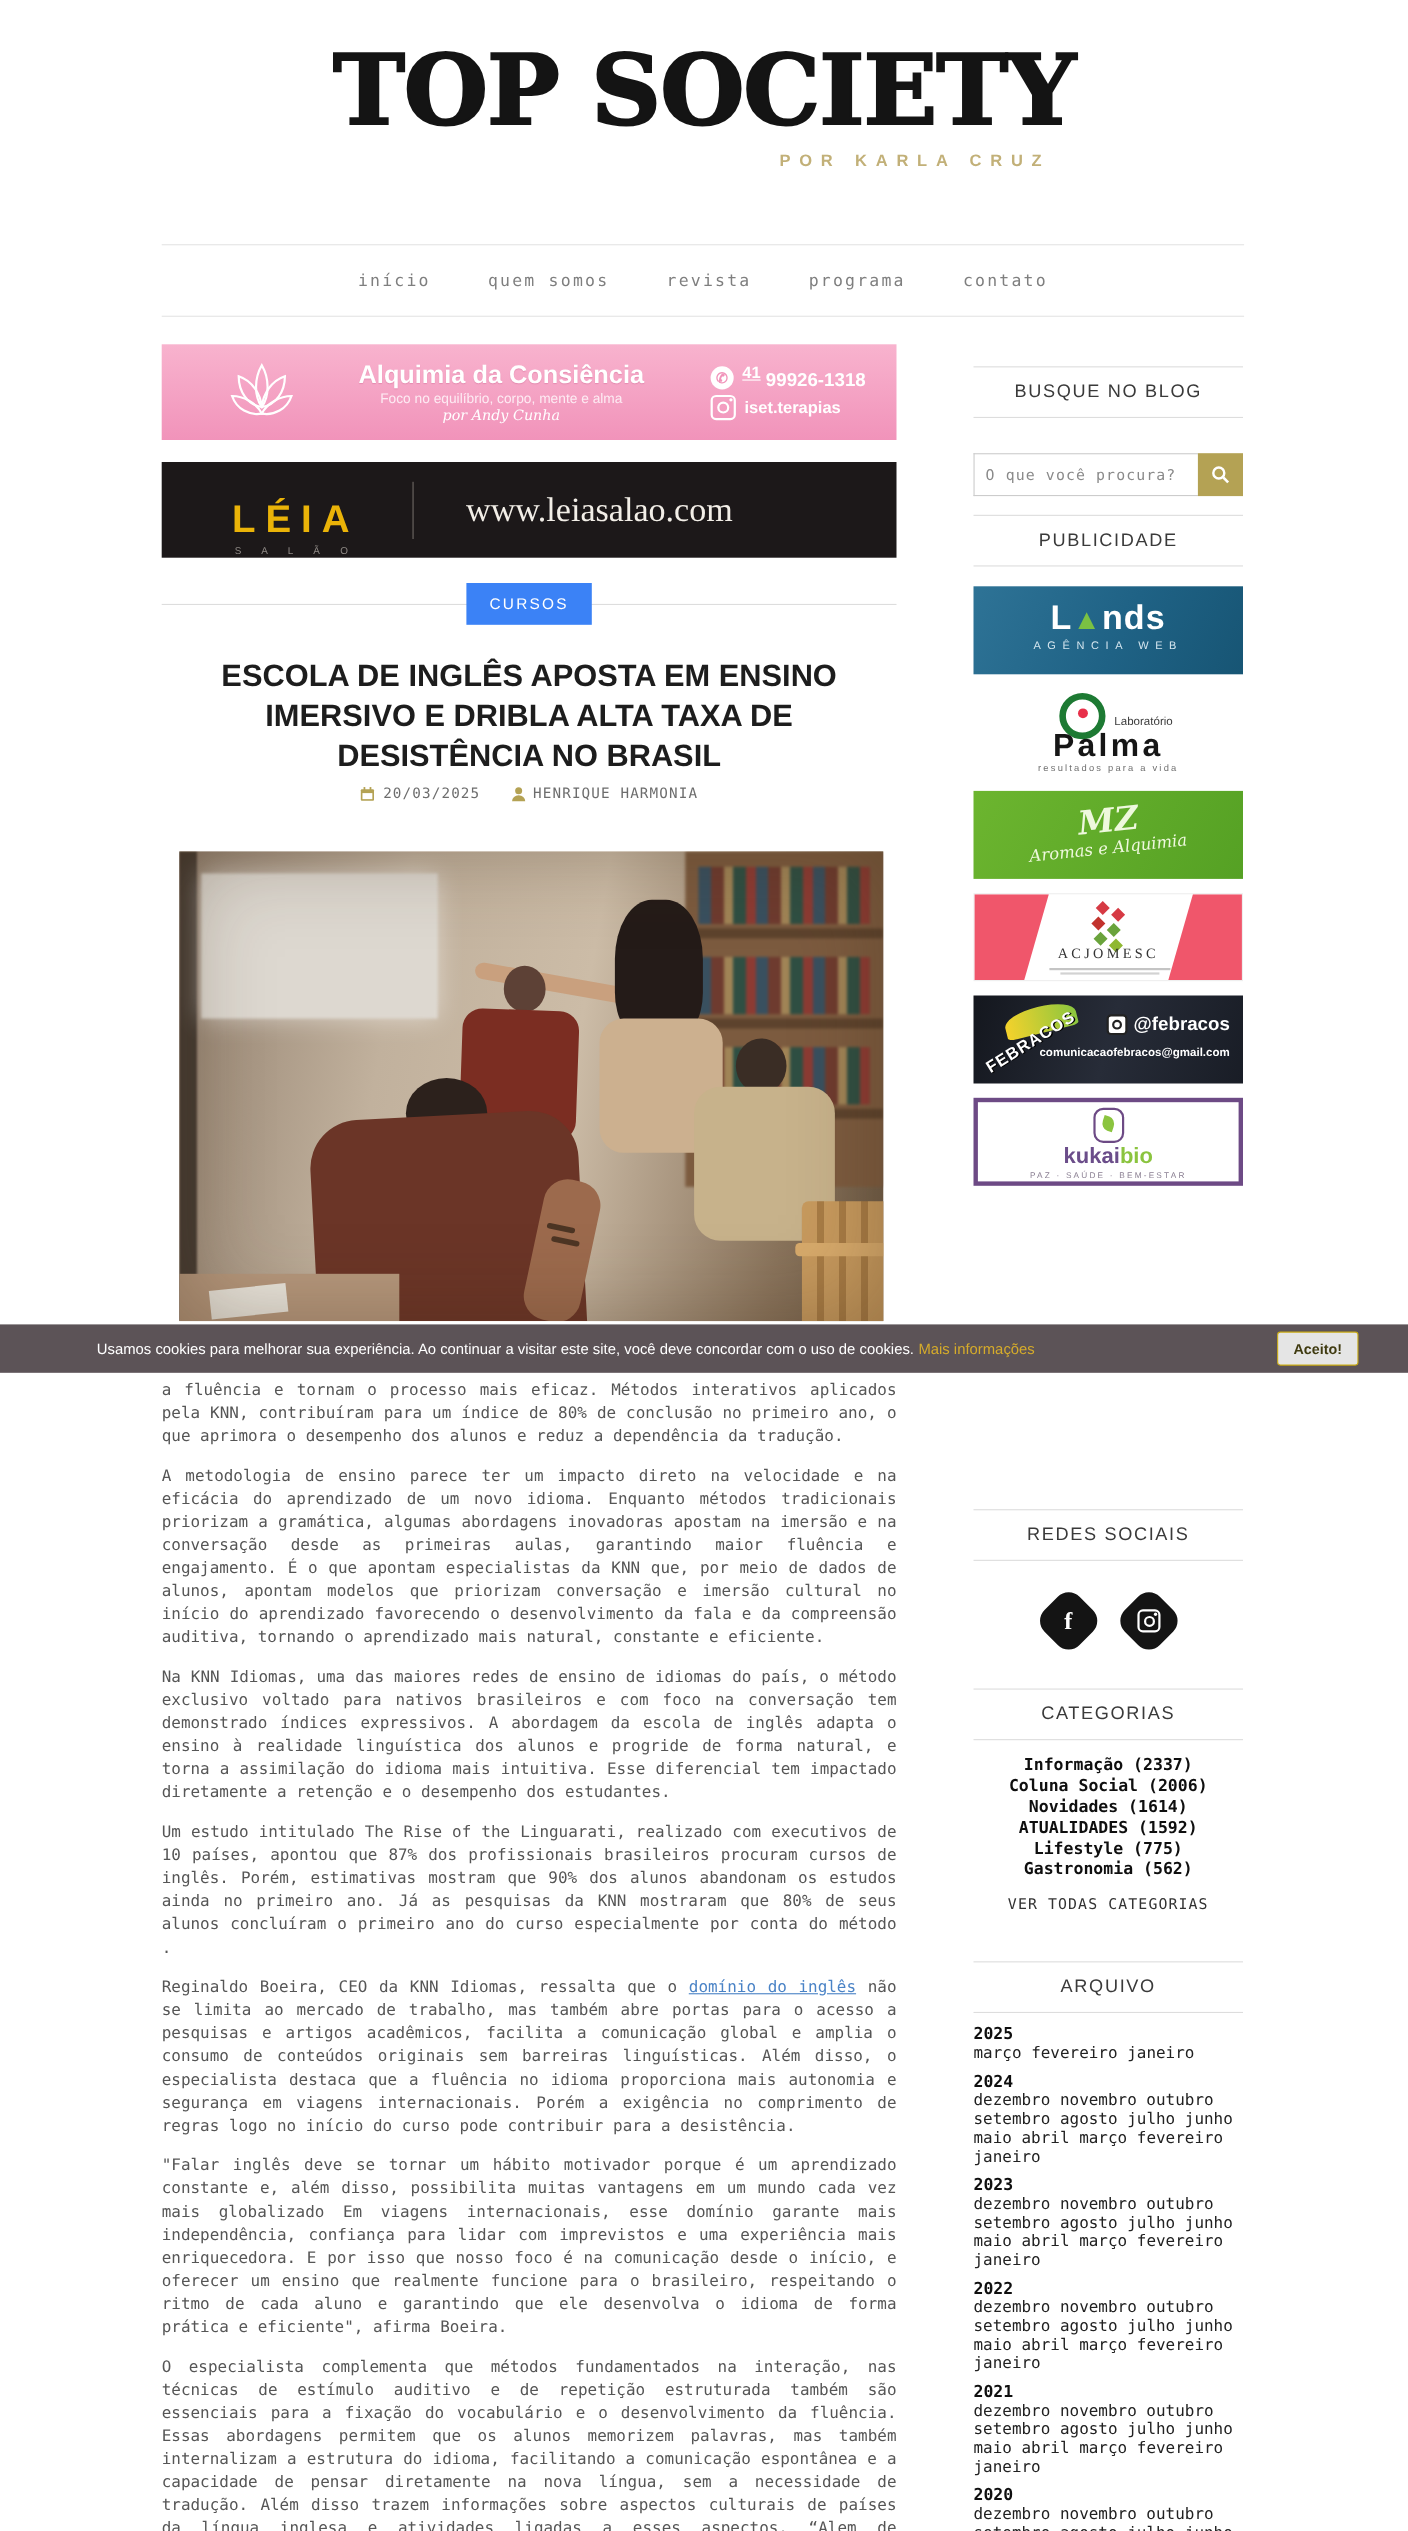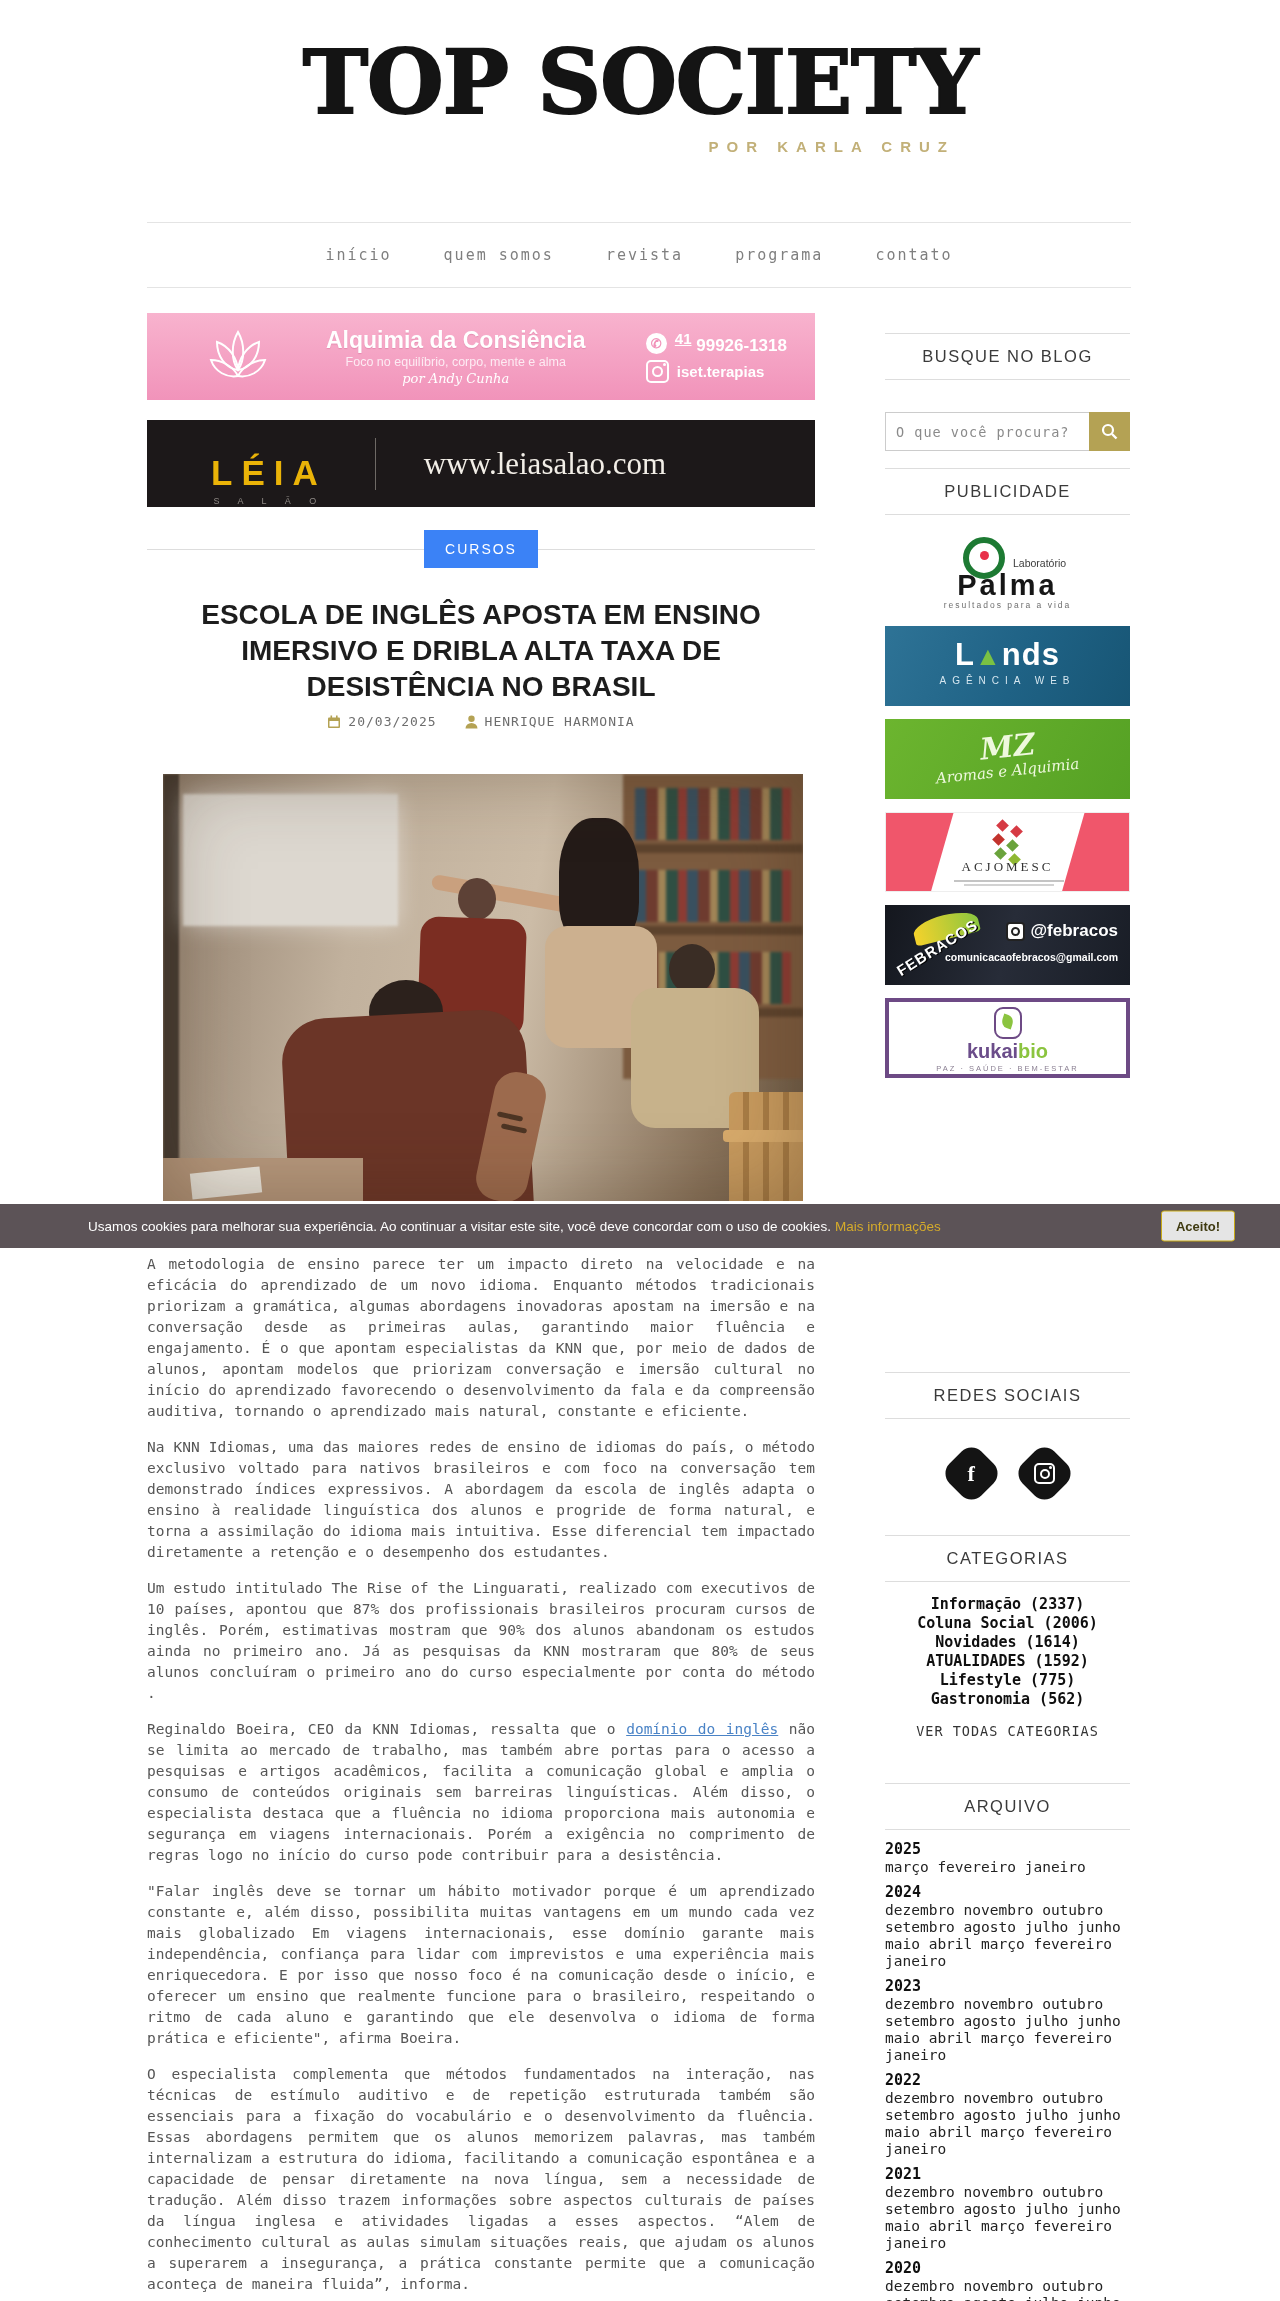--- a/index.html
+++ b/index.html
@@ -285,20 +285,21 @@
   <div class="h-fore"></div>
   <div class="h-fore-arm"></div>
   <div class="h-tat1"></div>
     <div class="h-tat2"></div>
   <div class="h-table"></div>
   <div class="h-paper"></div>
   <div class="h-vig"></div>
 </div>
 
 <div class="article-body" id="article-body">
+    <p class="para"><span>a fluência e tornam o processo mais eficaz. Métodos interativos aplicados pela KNN, contribuíram para um índice de 80% de conclusão no primeiro ano, o que aprimora o desempenho dos alunos e reduz a dependência da tradução.</span></p>
     <p class="para"><span>A metodologia de ensino parece ter um impacto direto na velocidade e na eficácia do aprendizado de um novo idioma. Enquanto métodos tradicionais priorizam a gramática, algumas abordagens inovadoras apostam na imersão e na conversação desde as primeiras aulas, garantindo maior fluência e engajamento. É o que apontam especialistas da KNN que, por meio de dados de alunos, apontam modelos que priorizam conversação e imersão cultural no início do aprendizado favorecendo o desenvolvimento da fala e da compreensão auditiva, tornando o aprendizado mais natural, constante e eficiente.</span></p>
     <p class="para"><span>Na KNN Idiomas, uma das maiores redes de ensino de idiomas do país, o método exclusivo voltado para nativos brasileiros e com foco na conversação tem demonstrado índices expressivos. A abordagem da escola de inglês adapta o ensino à realidade linguística dos alunos e progride de forma natural, e torna a assimilação do idioma mais intuitiva. Esse diferencial tem impactado diretamente a retenção e o desempenho dos estudantes.</span></p>
     <p class="para"><span>Um estudo intitulado The Rise of the Linguarati, realizado com executivos de 10 países, apontou que 87% dos profissionais brasileiros procuram cursos de inglês. Porém, estimativas mostram que 90% dos alunos abandonam os estudos ainda no primeiro ano. Já as pesquisas da KNN mostraram que 80% de seus alunos concluíram o primeiro ano do curso especialmente por conta do método .</span></p>
     <p class="para"><span>Reginaldo Boeira, CEO da KNN Idiomas, ressalta que o </span><a class="body-link">domínio do inglês</a><span> não se limita ao mercado de trabalho, mas também abre portas para o acesso a pesquisas e artigos acadêmicos, facilita a comunicação global e amplia o consumo de conteúdos originais sem barreiras linguísticas. Além disso, o especialista destaca que a fluência no idioma proporciona mais autonomia e segurança em viagens internacionais. Porém a exigência no comprimento de regras logo no início do curso pode contribuir para a desistência.</span></p>
     <p class="para"><span>"Falar inglês deve se tornar um hábito motivador porque é um aprendizado constante e, além disso, possibilita muitas vantagens em um mundo cada vez mais globalizado Em viagens internacionais, esse domínio garante mais independência, confiança para lidar com imprevistos e uma experiência mais enriquecedora. E por isso que nosso foco é na comunicação desde o início, e oferecer um ensino que realmente funcione para o brasileiro, respeitando o ritmo de cada aluno e garantindo que ele desenvolva o idioma de forma prática e eficiente", afirma Boeira.</span></p>
     <p class="para"><span>O especialista complementa que métodos fundamentados na interação, nas técnicas de estímulo auditivo e de repetição estruturada também são essenciais para a fixação do vocabulário e o desenvolvimento da fluência. Essas abordagens permitem que os alunos memorizem palavras, mas também internalizam a estrutura do idioma, facilitando a comunicação espontânea e a capacidade de pensar diretamente na nova língua, sem a necessidade de tradução. Além disso trazem informações sobre aspectos culturais de países da língua inglesa e atividades ligadas a esses aspectos. “Alem de conhecimento cultural as aulas simulam situações reais, que ajudam os alunos a superarem a insegurança, a prática constante permite que a comunicação aconteça de maneira fluida”, informa.</span></p>
   </div>
 
 <div class="cookie">
   <span class="cookie-msg"><span>Usamos cookies para melhorar sua experiência. Ao continuar a visitar este site, você deve concordar com o uso de cookies.</span><a class="cookie-link">Mais informações</a></span>
@@ -313,30 +314,30 @@
     <button class="search-btn">
       <svg width="17" height="17" viewBox="0 0 17 17">
         <circle cx="7" cy="7" r="5" fill="none" stroke="#fff" stroke-width="2.2"></circle>
         <line x1="11" y1="11" x2="15.5" y2="15.5" stroke="#fff" stroke-width="2.4"></line>
       </svg>
     </button>
   </div>
 
   <div class="side-h h-pub">PUBLICIDADE</div>
   <div class="ads">
+    <div class="ad ad-lands">
+      <div class="lands-logo"><span>L</span><span class="lands-tri">▲</span><span>nds</span></div>
+      <div class="lands-sub">AGÊNCIA WEB</div>
+    </div>
     <div class="ad ad-palma">
       <div class="palma-spiral"></div>
       <div class="palma-dot"></div>
       <div class="palma-lab">Laboratório</div>
       <div class="palma-name">Palma</div>
       <div class="palma-tag">resultados para a vida</div>
-    </div>
-    <div class="ad ad-lands">
-      <div class="lands-logo"><span>L</span><span class="lands-tri">▲</span><span>nds</span></div>
-      <div class="lands-sub">AGÊNCIA WEB</div>
     </div>
     <div class="ad ad-mz">
       <div class="mz-logo">MZ</div>
       <div class="mz-sub">Aromas e Alquimia</div>
     </div>
     <div class="ad ad-acj">
       <div class="acj-left"></div>
         <div class="acj-right"></div>
       <div class="acj-diamond" style="left:112px;top:8px;background:#d63a44;"></div>
       <div class="acj-diamond" style="left:126px;top:14px;background:#d63a44;"></div>

